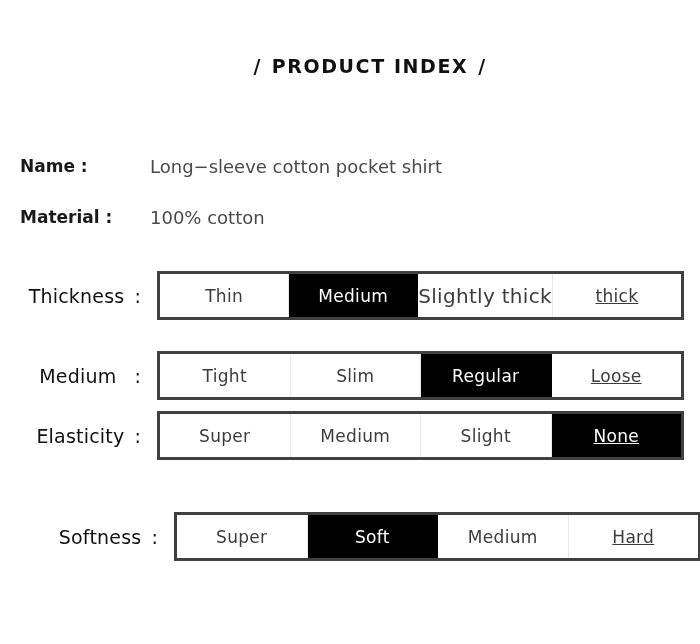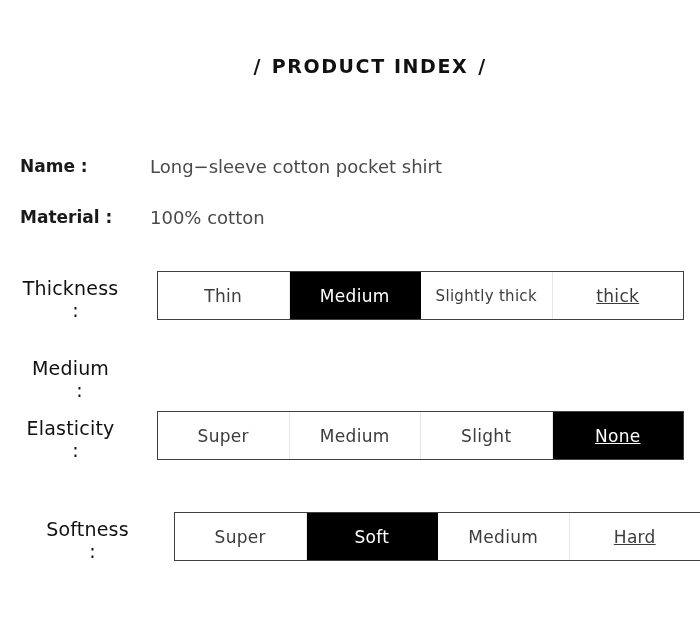--- a/index.html
+++ b/index.html
@@ -85,40 +85,39 @@
     top: 0;
     width: 141px;
     height: 50px;
     display: flex;
     align-items: center;
     justify-content: flex-end;
     font-size: 19px;
     color: #111111;
     white-space: nowrap;
     letter-spacing: 0.2px;
-    flex-direction: column;
   }
   .spec-label .lbl-word {
     display: inline-block;
   }
   .spec-label .lbl-colon {
     display: inline-block;
     margin-left: 10px;
   }
   
   .spec-row.r1 .spec-label .lbl-colon { margin-left: 18px; }
 
   .options {
     position: absolute;
     left: 157px;
     top: 0;
     width: 527px;
     height: 49px;
     display: flex;
-    border: 1px solid #404040;
+    border: 3px solid #404040;
     box-sizing: border-box;
     background: #ffffff;
   }
   .opt {
     flex: 1 1 0;
     display: flex;
     align-items: center;
     justify-content: center;
     font-size: 17px;
     color: #3c3c3c;
@@ -131,21 +130,21 @@
   .opt:last-child {
     border-right: none;
     text-decoration: underline;
   }
   .opt.selected {
     background: #000000;
     color: #ffffff;
     border-right-color: #000000;
   }
   .opt.small {
-    font-size: 15px;
+    font-size: 20px;
   }
 </style>
 </head>
 <body>
 
 <div class="page-title">
   <span class="slash">/</span><span class="title-text">PRODUCT INDEX</span><span class="slash">/</span>
 </div>
 
 <div class="info-row row-name">
@@ -169,20 +168,26 @@
     <div class="opt small">Slightly thick</div>
     <div class="opt">thick</div>
   </div>
 </div>
 
 <div class="spec-row r1">
   <div class="spec-label">
     <span class="lbl-word">Medium</span>
       <span class="lbl-colon">:</span>
   </div>
+  <div class="options">
+    <div class="opt">Tight</div>
+    <div class="opt">Slim</div>
+    <div class="opt selected">Regular</div>
+    <div class="opt">Loose</div>
+  </div>
 </div>
 
 <div class="spec-row r2">
   <div class="spec-label">
     <span class="lbl-word">Elasticity</span>
       <span class="lbl-colon">:</span>
   </div>
   <div class="options">
     <div class="opt">Super</div>
     <div class="opt">Medium</div>

